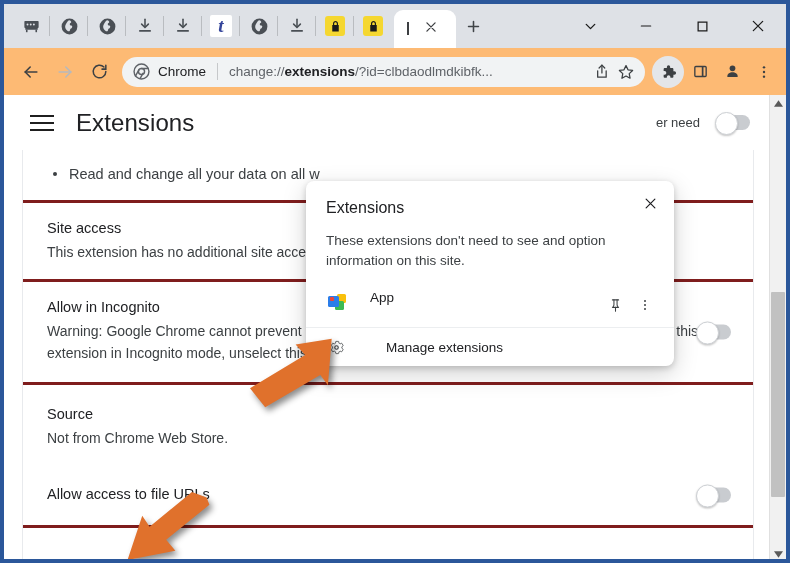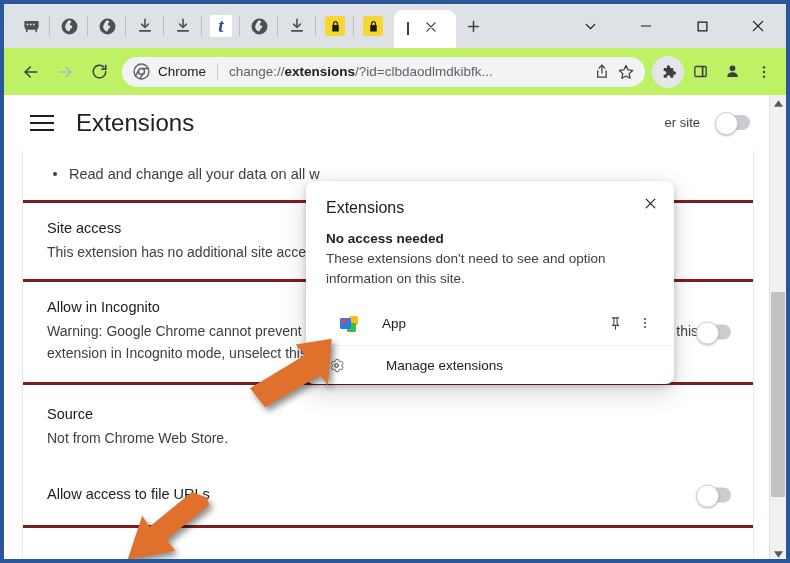--- a/index.html
+++ b/index.html
@@ -95,21 +95,21 @@
   }
   .wc {
     width: 56px; height: 44px;
     display: flex; align-items: center; justify-content: center;
     color: #1b1b1b;
   }
 
   
   #toolbar {
     height: 47px;
-    background: #bef264;
+    background: #fdba74;
     display: flex;
     align-items: center;
     padding: 0 6px 0 10px;
   }
   .navbtn {
     width: 34px; height: 34px;
     display: flex; align-items: center; justify-content: center;
     color: #3c4043;
     border-radius: 50%;
     flex: 0 0 auto;
@@ -366,22 +366,22 @@
     margin-bottom: 3px;
   }
   #extpopup .pp-sect-desc {
     font-size: 13.5px;
     color: #3c4043;
     line-height: 20px;
     max-width: 300px;
   }
   #extpopup .pp-item {
     display: flex;
-    align-items: center;
-    padding: 7px 14px 7px 32px;
+    align-items: flex-start;
+    padding: 7px 14px 7px 20px;
     border-top: 1px solid #eceef0;
   }
   #extpopup .pp-item.nosep { border-top: none; }
   #extpopup .pp-item-ico {
     width: 22px; height: 22px;
     display: flex; align-items: center; justify-content: center;
     flex: 0 0 auto;
   }
   #extpopup .pp-item-label {
     font-size: 13.5px;
@@ -649,21 +649,21 @@
     </div>
 
     <div id="pagehead">
       <div id="hamburger">
         <span></span>
           <span></span>
           <span></span>
       </div>
       <div id="pagetitle">Extensions</div>
       <div id="devmode">
-        <span class="dmlabel">er site</span>
+        <span class="dmlabel">er need</span>
         <span class="toggle"></span>
       </div>
     </div>
 
     <div id="content">
 
       <div class="row">
         <ul class="permlist">
           <li>Read and change all your data on all w</li>
         </ul>
@@ -709,21 +709,20 @@
       <div class="pp-head">
         <div class="pp-title">Extensions</div>
         <div class="pp-close">
           <svg width="15" height="15" viewBox="0 0 24 24" fill="none" stroke="currentColor" stroke-width="1.9" stroke-linecap="round">
             <path d="M5 5l14 14M19 5L5 19"></path>
           </svg>
         </div>
       </div>
 
       <div class="pp-section">
-        <div class="pp-sect-title">No access needed</div>
         <div class="pp-sect-desc">These extensions don't need to see and option information on this site.</div>
       </div>
 
       <div class="pp-item nosep">
         <span class="pp-item-ico">
           <span class="appicon">
             <i class="s1"></i>
             <i class="s2"></i>
             <i class="s3"></i>
             <i class="s4"></i>

